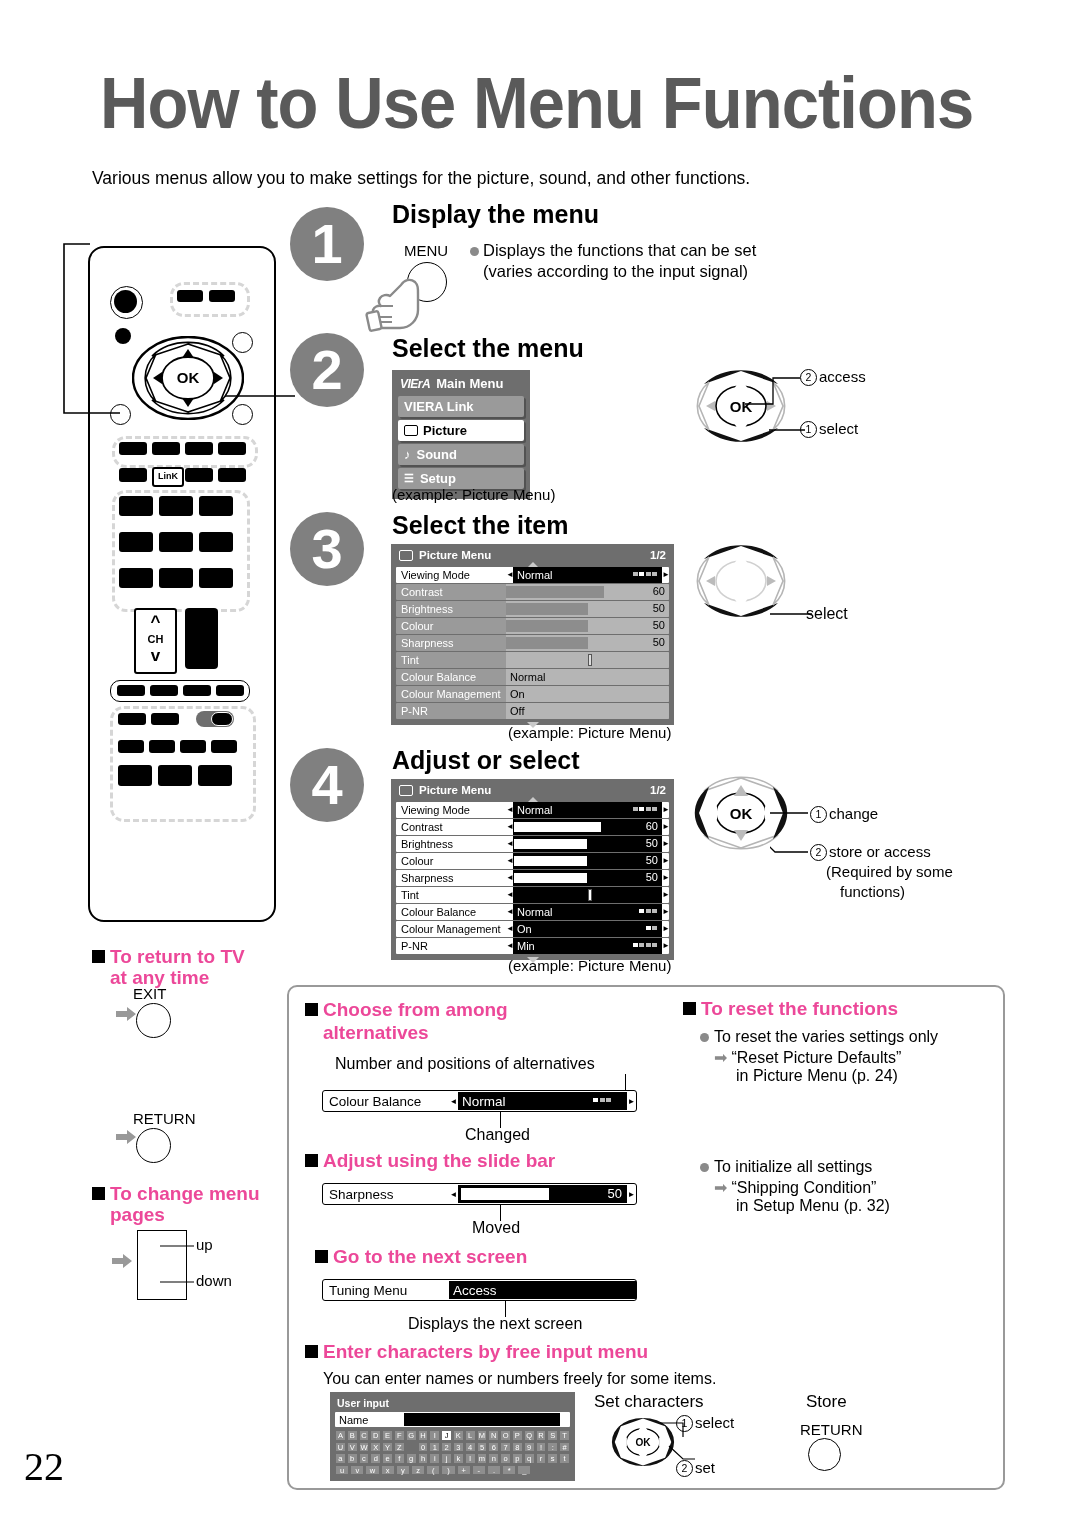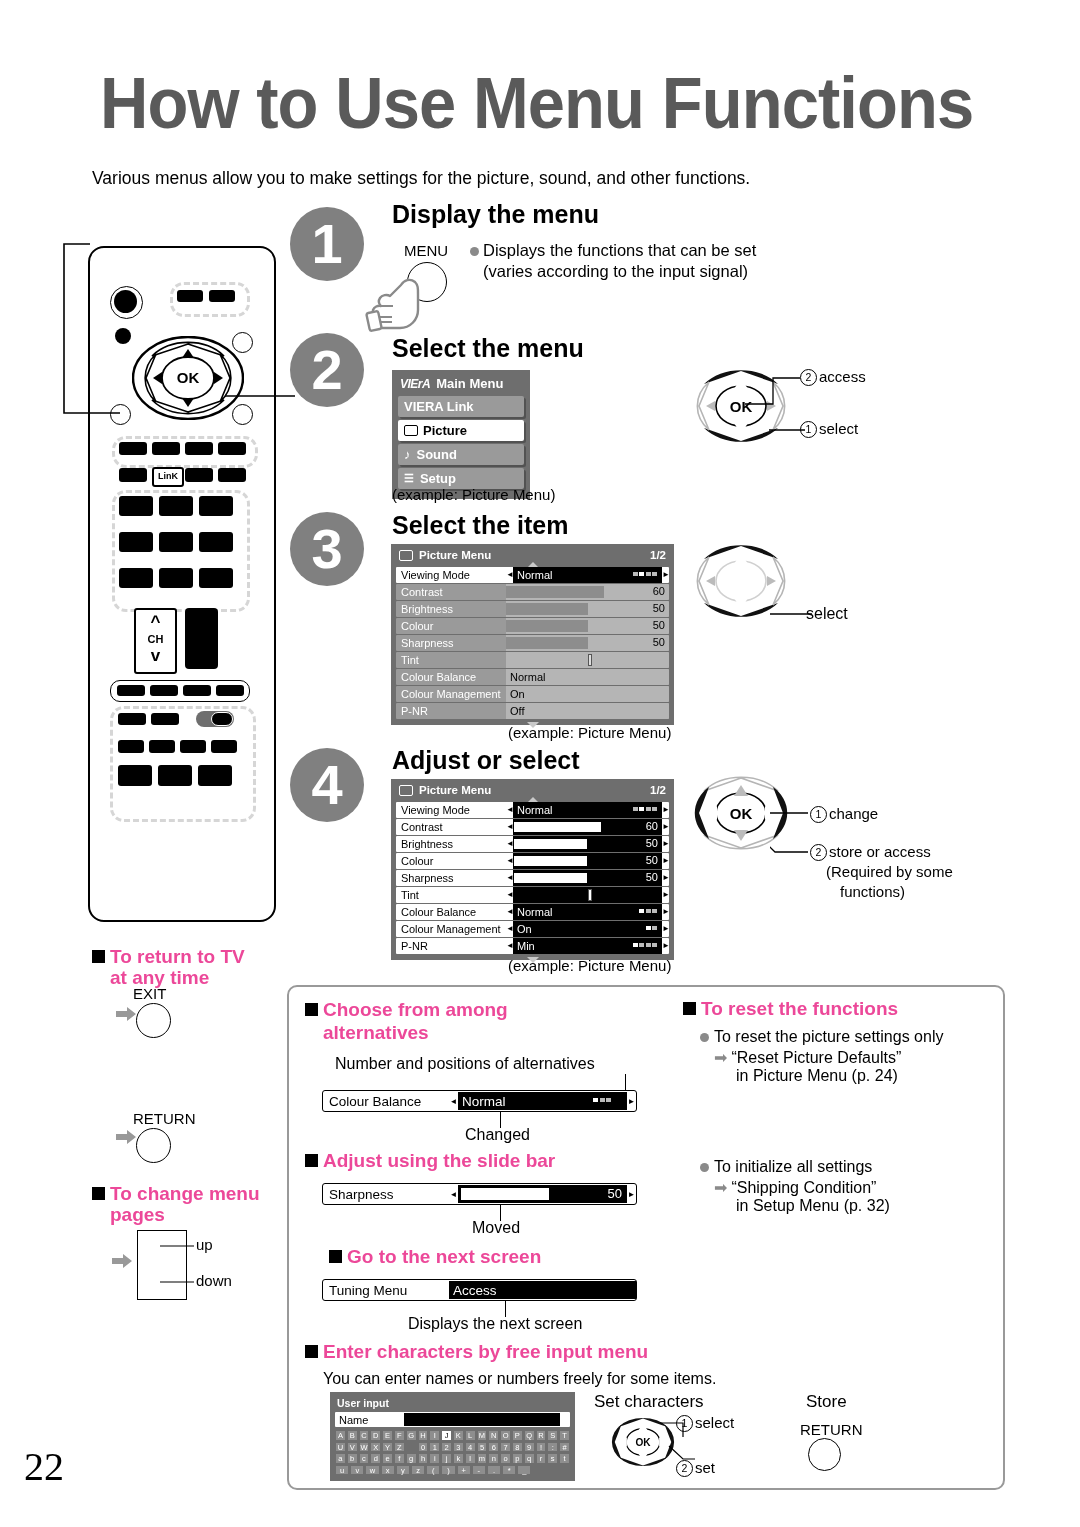--- a/index.html
+++ b/index.html
@@ -588,21 +588,21 @@
     <span class="ar">◄</span>
     <span class="sl">
       <span class="f" style="width:53%"></span>
       <span class="n">50</span>
     </span>
     <span class="ar">►</span>
   </div>
   <div class="leader" style="left:500px;top:1205px;width:1.4px;height:16px;"></div>
   <div class="txt-s" style="left:472px;top:1219px;font-size:16px;">Moved</div>
 
-  <div class="bhead" style="left:305px;top:1246px;padding-left:24px;">
+  <div class="bhead" style="left:291px;top:1246px;padding-left:24px;">
     <span class="sq"></span><span>Go to the next screen</span>
   </div>
   <div class="exbar" style="left:322px;top:1279px;width:315px;">
     <span class="nm">Tuning Menu</span>
     <span class="bk" style="flex:1;">
       <span>Access</span>
     </span>
   </div>
   <div class="leader" style="left:505px;top:1301px;width:1.4px;height:16px;"></div>
   <div class="txt-s" style="left:408px;top:1315px;font-size:16px;">Displays the next screen</div>
@@ -729,21 +729,21 @@
 
   <div class="txt-s" style="left:806px;top:1392px;font-size:17px;">Store</div>
   <div class="txt-s" style="left:800px;top:1421px;">RETURN</div>
   <div class="circ" style="left:808px;top:1438px;width:31px;height:31px;"></div>
 
   <div class="bhead" style="left:683px;top:998px;">
     <span class="sq"></span><span>To reset the functions</span>
   </div>
   <div style="position:absolute;left:700px;top:1028px;">
     <div class="txt-s" style="position:relative;font-size:16px;">
-      <span style="display:inline-block;width:9px;height:9px;border-radius:50%;background:#8a8a8a;margin-right:5px;"></span><span>To reset the picture settings only</span>
+      <span style="display:inline-block;width:9px;height:9px;border-radius:50%;background:#8a8a8a;margin-right:5px;"></span><span>To reset the varies settings only</span>
     </div>
     <div class="txt-s" style="position:relative;font-size:16px;margin-left:14px;margin-top:2px;">
       <span style="color:#8a8a8a;margin-right:4px;">➡</span><span>“Reset Picture Defaults”</span>
     </div>
     <div class="txt-s" style="position:relative;font-size:16px;margin-left:36px;">in Picture Menu (p. 24)</div>
   </div>
   <div style="position:absolute;left:700px;top:1158px;">
     <div class="txt-s" style="position:relative;font-size:16px;">
       <span style="display:inline-block;width:9px;height:9px;border-radius:50%;background:#8a8a8a;margin-right:5px;"></span><span>To initialize all settings</span>
     </div>

